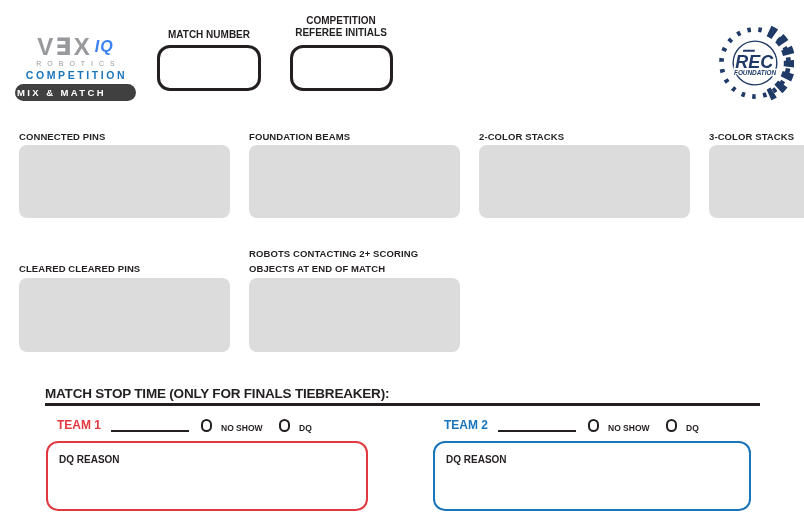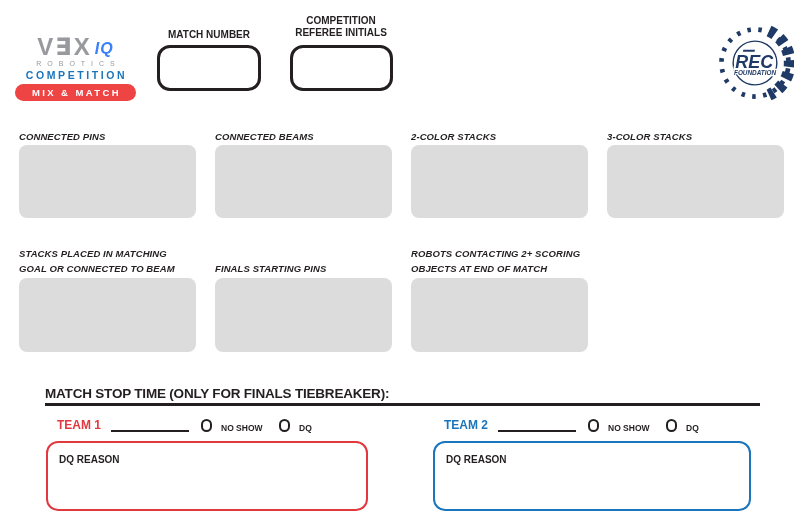--- a/index.html
+++ b/index.html
@@ -2,40 +2,40 @@
 <html><head>
 <meta charset="utf-8">
 <style>
   * { margin:0; padding:0; box-sizing:border-box; }
   html,body { width:804px; height:513px; background:#ffffff; }
   body { font-family:"Liberation Sans","DejaVu Sans",sans-serif; color:#231f20; position:relative; overflow:hidden; }
   .abs { position:absolute; }
 
   
   .vex-logo { left:15px; top:36px; width:121px; }
-  .vex-line1 { display:flex; align-items:flex-end; justify-content:center; }
+  .vex-line1 { display:flex; align-items:center; justify-content:center; }
   .vex-word { font-size:24px; font-weight:bold; color:#97999c; letter-spacing:2px; line-height:22px; }
   .vex-iq { font-size:16px; font-weight:bold; font-style:italic; color:#3b82f6; margin-left:3px; letter-spacing:1px; }
   .vex-robotics { text-align:center; font-size:7px; color:#97999c; letter-spacing:6px; margin-top:2px; text-indent:6px; }
   .vex-competition { text-align:center; font-size:10.5px; font-weight:bold; color:#1b75bb; letter-spacing:2.6px; margin-top:2px; text-indent:2px; }
-  .vex-season { margin-top:3px; background:#ef4444; border-radius:9px; color:#ffffff; font-weight:bold; font-size:9.5px; letter-spacing:2.4px; text-align:center; padding:3px 0 3px 2px; }
+  .vex-season { margin-top:3px; background:#404040; border-radius:9px; color:#ffffff; font-weight:bold; font-size:9.5px; letter-spacing:2.4px; text-align:left; padding:3px 0 3px 2px; }
 
   .hdr-label { font-weight:bold; font-size:10px; text-align:center; line-height:12px; }
   .match-label { left:147px; top:29px; width:124px; }
   .sk-label { left:283px; top:15px; width:116px; }
   .write-box { border:3px solid #231f20; border-radius:13px; background:#ffffff; }
   .match-box { left:157px; top:45px; width:104px; height:46px; }
   .sk-box { left:290px; top:45px; width:103px; height:46px; }
   .rec-logo { left:716px; top:24px; width:78px; height:78px; }
 
   
   .grid-row { left:19px; display:flex; }
   .row1 { top:130px; }
   .row2 { top:244px; }
-  .cell { width:177px; margin-right:19px;font-style:italic; }
+  .cell { width:211px; margin-right:19px; }
   .cell:last-child { margin-right:4px; }
   .cell-label { font-size:9.5px; font-weight:bold; letter-spacing:0.1px; line-height:15px; margin-bottom:2px; }
   .row1 .cell-label { height:13px; line-height:13px; }
   .row2 .cell-label { height:32px; display:flex; align-items:flex-end; }
   .cell-box { height:73px; background:#dcdcdd; border-radius:8px; }
   .row2 .cell-box { height:74px; }
 
   
   .mst-title { left:45px; top:386px; font-size:13.5px; font-weight:bold; letter-spacing:-0.2px; }
   .mst-line { left:45px; top:403px; width:715px; height:3px; background:#231f20; }
@@ -92,40 +92,36 @@
     </g>
   </svg>
 </div>
 
 <div class="abs grid-row row1">
   <div class="cell">
     <div class="cell-label">CONNECTED PINS</div>
     <div class="cell-box"></div>
   </div>
   <div class="cell">
-    <div class="cell-label">CONNECTED BEAMS</div>
+    <div class="cell-label">FOUNDATION BEAMS</div>
     <div class="cell-box"></div>
   </div>
   <div class="cell">
     <div class="cell-label">2-COLOR STACKS</div>
     <div class="cell-box"></div>
   </div>
   <div class="cell">
     <div class="cell-label">3-COLOR STACKS</div>
     <div class="cell-box"></div>
   </div>
 </div>
 
 <div class="abs grid-row row2">
   <div class="cell">
-    <div class="cell-label">STACKS PLACED IN MATCHING GOAL OR CONNECTED TO BEAM</div>
-    <div class="cell-box"></div>
-  </div>
-  <div class="cell">
-    <div class="cell-label">FINALS STARTING PINS</div>
+    <div class="cell-label">CLEARED CLEARED PINS</div>
     <div class="cell-box"></div>
   </div>
   <div class="cell">
     <div class="cell-label">ROBOTS CONTACTING 2+ SCORING OBJECTS AT END OF MATCH</div>
     <div class="cell-box"></div>
   </div>
 </div>
 
 <div class="abs mst-title">MATCH STOP TIME (ONLY FOR FINALS TIEBREAKER):</div>
 <div class="abs mst-line"></div>

